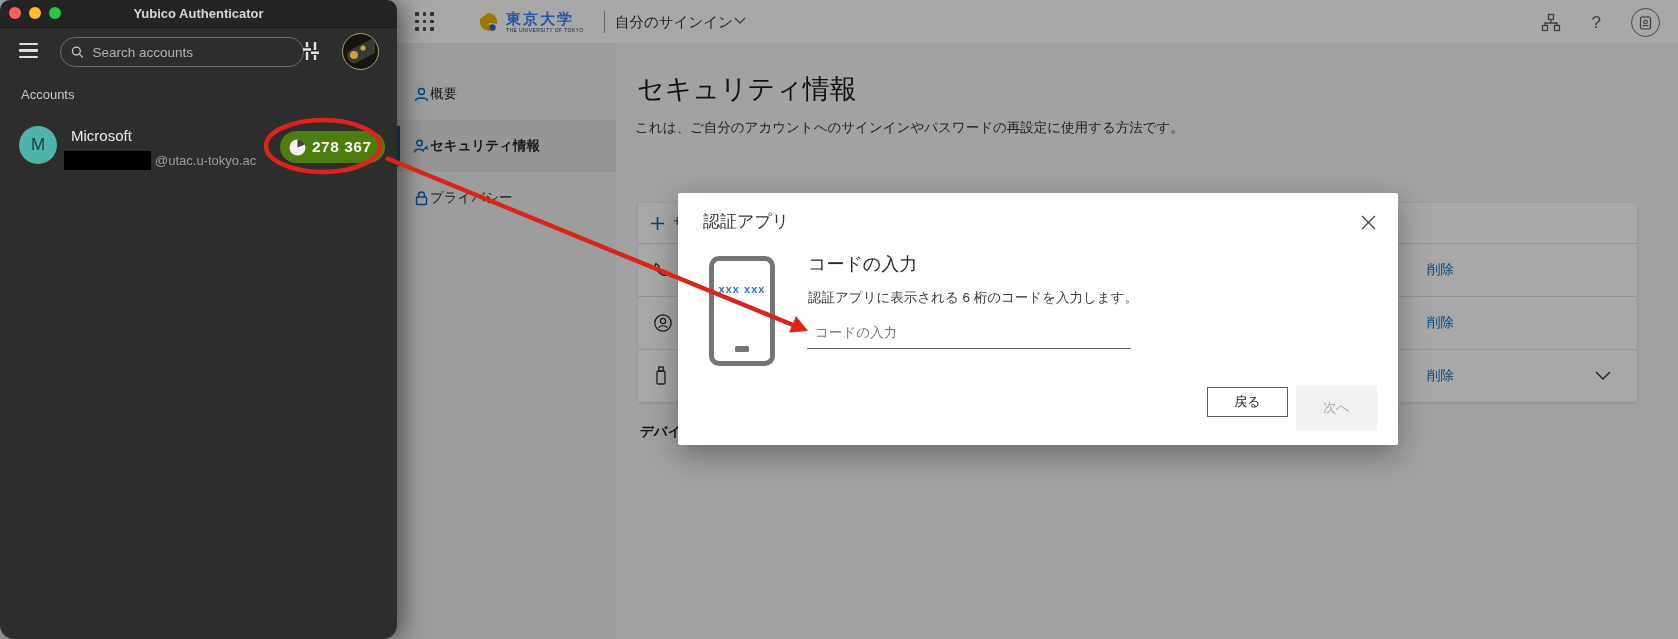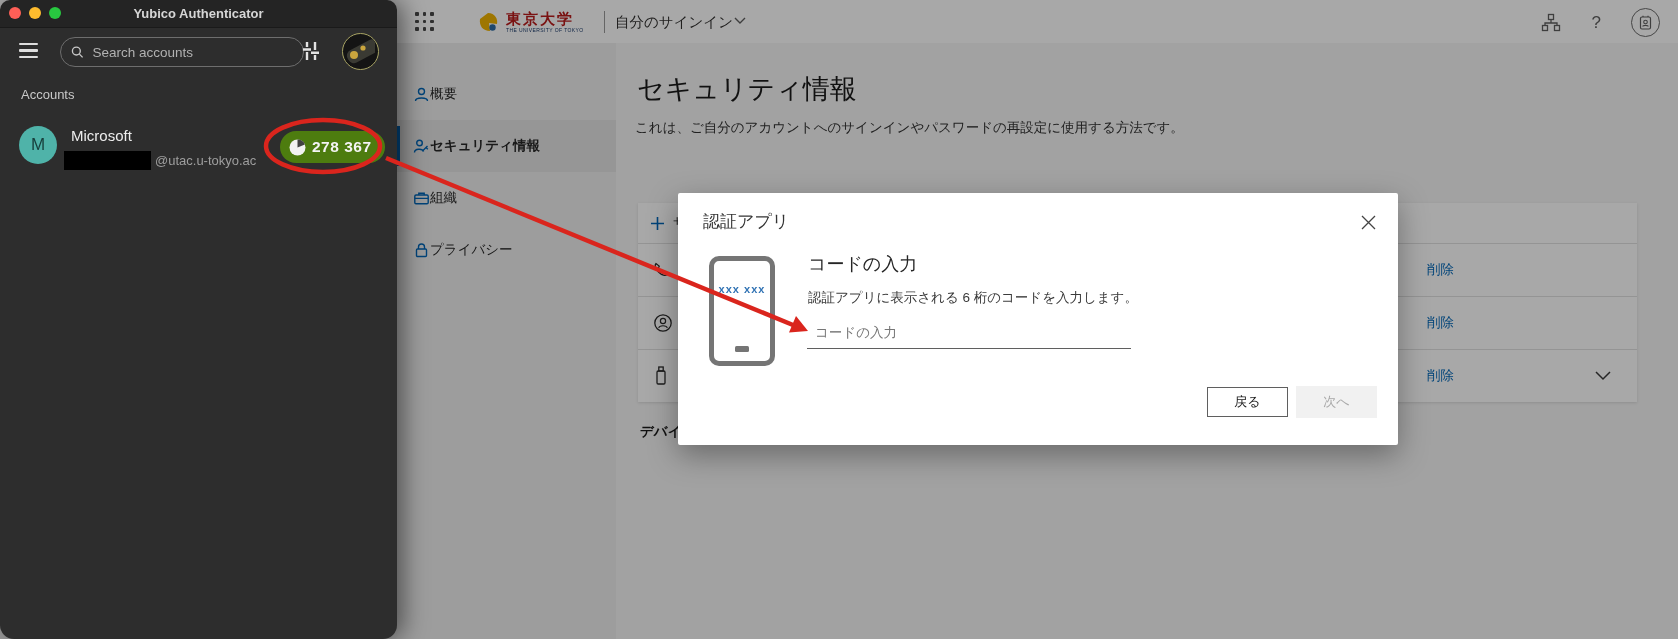--- a/index.html
+++ b/index.html
@@ -9,21 +9,21 @@
     background:#ededed;
   }
   
   .portal{position:absolute;inset:0;z-index:10;}
   .topbar{position:absolute;left:0;top:0;width:100%;height:43px;background:#ffffff;border-bottom:1px solid #e3e3e3;}
   .waffle{position:absolute;left:415px;top:12px;width:20px;height:20px;display:grid;grid-template-columns:repeat(3,1fr);gap:3px;}
   .waffle i{width:3.5px;height:3.5px;background:#4a4a4a;border-radius:1px;}
   .utlogo{position:absolute;left:468px;top:5px;height:33px;display:flex;align-items:center;background:#fff;border-radius:4px;padding:0 8px;}
   .utlogo .leaf{width:24px;height:24px;margin-right:6px;}
   .utlogo .txt{display:flex;flex-direction:column;line-height:1;}
-  .utlogo .nm{font-size:15px;font-weight:bold;color:#b91c1c;letter-spacing:2px;}
+  .utlogo .nm{font-size:15px;font-weight:bold;color:#3b82f6;letter-spacing:2px;}
   .utlogo .sub{font-size:5px;color:#1b3a6b;letter-spacing:.4px;margin-top:2px;}
   .tb-divider{position:absolute;left:604px;top:11px;width:1px;height:22px;background:#9a9a9a;}
   .appname{position:absolute;left:615px;top:13px;font-size:14.5px;color:#323130;}
   .appname-chevron{position:absolute;left:734px;top:17px;}
   .tb-right{position:absolute;right:18px;top:8px;display:flex;align-items:center;gap:30px;}
   .help-q{font-size:17px;color:#5f5f5f;}
   .id-badge{width:27px;height:27px;border-radius:50%;border:1.4px solid #6b6b6b;display:flex;align-items:center;justify-content:center;}
   
   .sidebar{position:absolute;left:397px;top:43px;width:219px;bottom:0;background:#efefef;}
   .side-item{position:relative;height:52px;display:flex;align-items:center;padding-left:16px;cursor:pointer;font-size:13.5px;color:#262626;}
@@ -82,21 +82,21 @@
   .phone-code{position:absolute;left:0;right:0;top:22px;text-align:center;font-size:11px;font-weight:bold;color:#3173b4;letter-spacing:1px;}
   .phone-home{position:absolute;left:50%;bottom:9px;transform:translateX(-50%);width:14px;height:6px;background:#757575;border-radius:1.5px;}
   .modal-h2{position:absolute;left:130px;top:59px;font-size:18px;color:#252525;}
   .modal-desc{position:absolute;left:130px;top:96px;font-size:13.5px;color:#3b3b3b;}
   .modal-input{position:absolute;left:129px;top:126px;width:314px;}
   .modal-input input{width:100%;border:none;border-bottom:1.5px solid #5f5f5f;outline:none;font-size:13.5px;padding:6px 2px 8px 8px;
                      font-family:inherit;color:#333;background:transparent;}
   .modal-input input::placeholder{color:#767676;}
   .btn{position:absolute;font-size:13px;text-align:center;cursor:pointer;font-family:inherit;}
   .btn-back{left:529px;top:194px;width:81px;height:30px;background:#fff;border:1px solid #5f5f5f;color:#1b1b1b;}
-  .btn-next{left:618px;top:193px;width:81px;height:32px;background:#f1f1f1;border:none;color:#a8a8a8;font-family:Liberation Serif, serif;}
+  .btn-next{left:618px;top:193px;width:81px;height:44px;background:#f1f1f1;border:none;color:#a8a8a8;font-family:Liberation Serif, serif;}
   
   .annot{position:absolute;inset:0;z-index:100;pointer-events:none;}
 </style>
 </head>
 <body>
 
 <div class="portal">
 
   <div class="topbar">
     <div class="waffle">
@@ -155,27 +155,20 @@
     <div class="side-item sel">
       <svg width="17" height="17" viewBox="0 0 17 17">
         <circle cx="6.5" cy="5" r="2.8" fill="none" stroke="#0067b8" stroke-width="1.4"></circle>
         <path d="M1.5 14.5 c0-4 8-4.2 9-1" fill="none" stroke="#0067b8" stroke-width="1.4"></path>
         <path d="M9.5 13 l5-5 M13 9.5 l1.8 1.8" fill="none" stroke="#0067b8" stroke-width="1.4"></path>
       </svg>
       <span>セキュリティ情報</span>
     </div>
     <div class="side-item">
       <svg width="17" height="17" viewBox="0 0 17 17">
-        <rect x="1.8" y="5" width="13.4" height="8.8" rx="1.2" fill="none" stroke="#0067b8" stroke-width="1.4"></rect>
-        <path d="M5.8 5 V3.2 h5.4 V5 M1.8 8.4 h13.4" fill="none" stroke="#0067b8" stroke-width="1.4"></path>
-      </svg>
-      <span>組織</span>
-    </div>
-    <div class="side-item">
-      <svg width="17" height="17" viewBox="0 0 17 17">
         <rect x="3.5" y="7" width="10" height="7.5" rx="1" fill="none" stroke="#0067b8" stroke-width="1.4"></rect>
         <path d="M5.5 7 V5 a3 3 0 0 1 6 0 V7" fill="none" stroke="#0067b8" stroke-width="1.4"></path>
       </svg>
       <span>プライバシー</span>
     </div>
   </div>
 
   <div class="content">
     <div class="pg-title">セキュリティ情報</div>
     <div class="pg-sub">これは、ご自分のアカウントへのサインインやパスワードの再設定に使用する方法です。</div>

